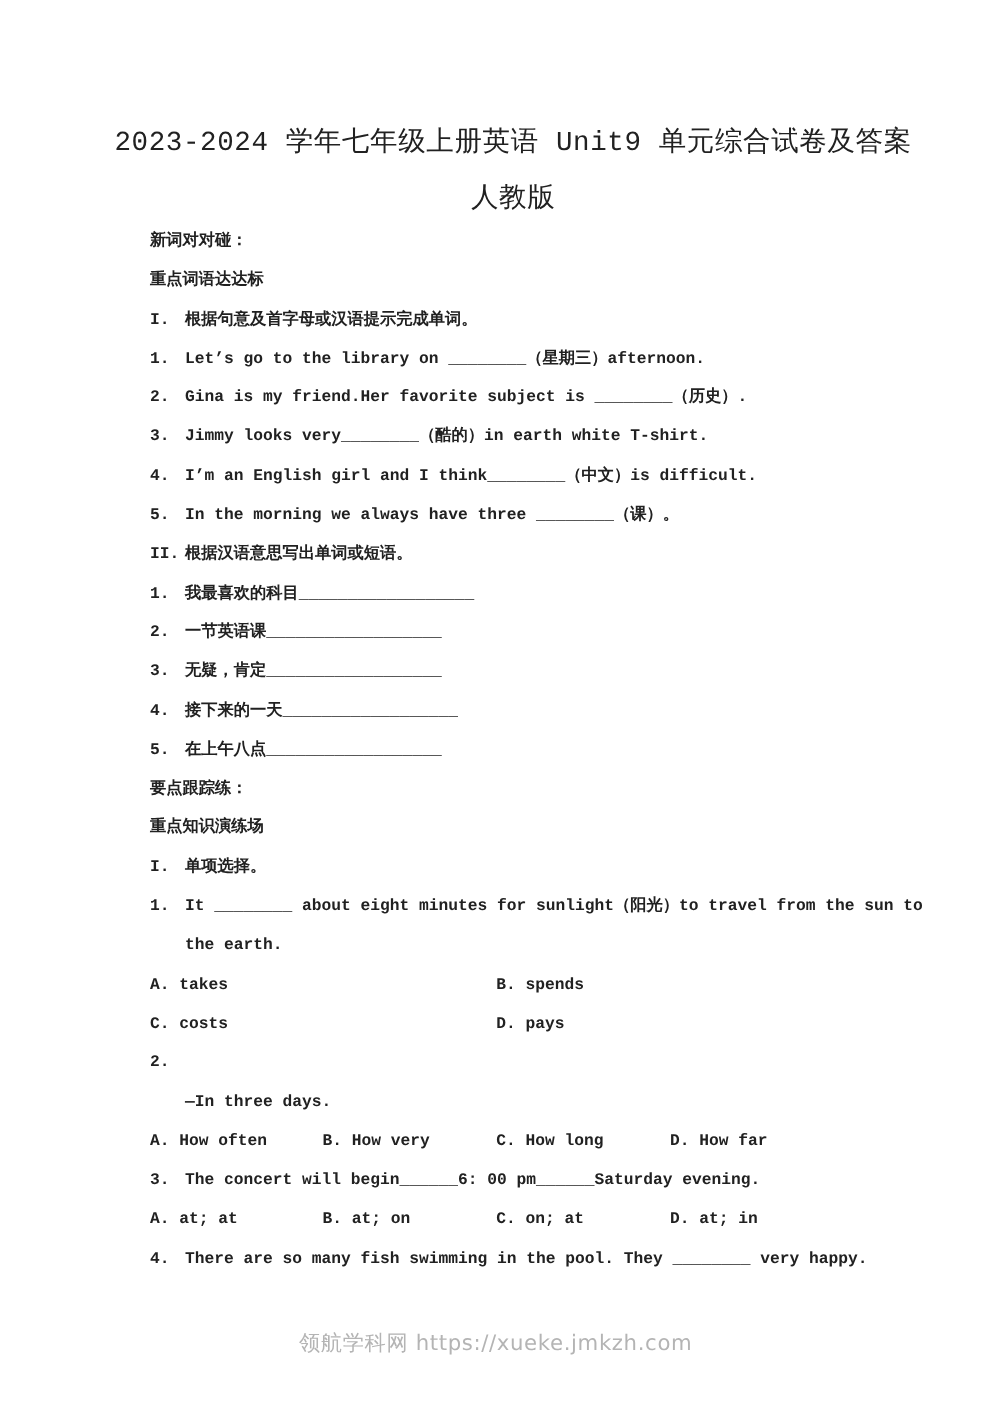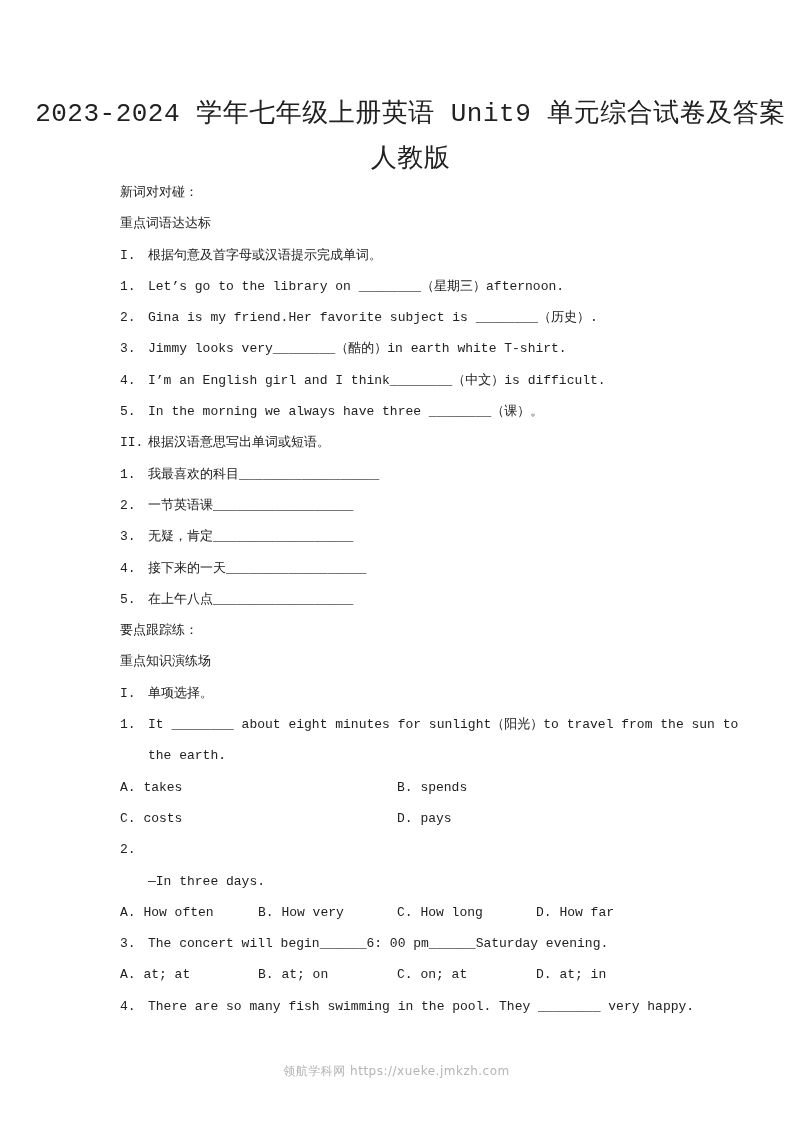--- a/index.html
+++ b/index.html
@@ -21,52 +21,53 @@
     position: absolute;
     inset: 0;
     background: var(--bg);
   }
   .title-block {
     position: absolute;
     top: 92px;
     left: 0;
     width: 100%;
     text-align: center;
-    font-size: 26px;
+    font-size: 22px;
     line-height: 45px;
     letter-spacing: 0.5px;
     color: var(--text-color);
     padding-left: 28px;
   }
   .content {
     position: absolute;
     top: 177px;
     left: 120px;
     width: 640px;
   }
   .line {
     position: relative;
     height: 31.3px;
     line-height: 31.3px;
     font-size: 13px;
     white-space: pre;
+    font-weight: bold;
   }
   .line .abs {
     position: absolute;
     top: 0;
     white-space: pre;
   }
   .footer {
     position: absolute;
     top: 1063px;
     left: 0;
     width: 100%;
     text-align: center;
     font-family: "DejaVu Sans", "Liberation Sans", sans-serif;
-    font-size: 12px;
+    font-size: 17px;
     color: var(--footer-color);
     letter-spacing: 0.5px;
   }
 </style>
 </head>
 <body>
 
 <div class="page">
 
   <div class="title-block">

